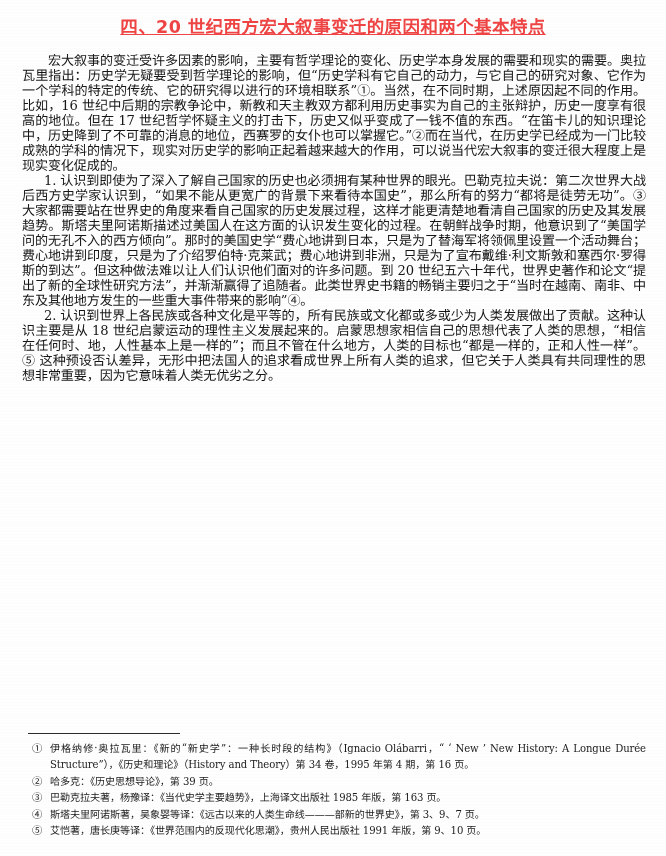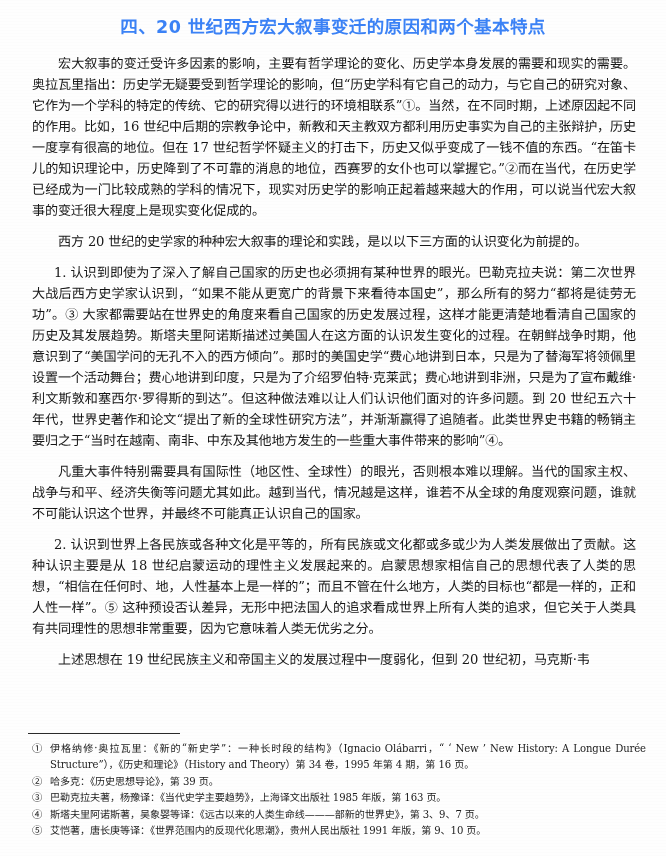--- a/index.html
+++ b/index.html
@@ -29,32 +29,33 @@
   
   .doc-title {
     margin: 0;
     padding: 14px 20px 0 20px;
     text-align: center;
     font-family: "DejaVu Sans", "Liberation Sans", sans-serif;
     font-weight: bold;
     font-size: 17.5px;
     line-height: 26px;
     letter-spacing: 0.4px;
-    color: #3b82f6;
+    color: #ef4444;
+    text-decoration: underline;
   }
 
   
   .body-wrap {
     padding: 0 20px 0 22px;
     margin-top: 13px;
   }
   p.para {
-    margin: 10px;
+    margin: 0;
     font-size: 13.1px;
-    line-height: 21px;
+    line-height: 15px;
     text-align: justify;
     text-justify: inter-ideograph;
     text-indent: 26px;
     letter-spacing: -0.15px;
     color: #161616;
     font-family: "DejaVu Serif", "Liberation Serif", serif;
   }
   p.para.numbered {
     text-indent: 22px;
   }
@@ -114,25 +115,22 @@
 </style>
 </head>
 <body>
 
 <div id="page">
 
   <h1 class="doc-title">四、20 世纪西方宏大叙事变迁的原因和两个基本特点</h1>
 
   <div class="body-wrap">
     <p class="para">宏大叙事的变迁受许多因素的影响，主要有哲学理论的变化、历史学本身发展的需要和现实的需要。奥拉瓦里指出：历史学无疑要受到哲学理论的影响，但“历史学科有它自己的动力，与它自己的研究对象、它作为一个学科的特定的传统、它的研究得以进行的环境相联系”①。当然，在不同时期，上述原因起不同的作用。比如，16 世纪中后期的宗教争论中，新教和天主教双方都利用历史事实为自己的主张辩护，历史一度享有很高的地位。但在 17 世纪哲学怀疑主义的打击下，历史又似乎变成了一钱不值的东西。“在笛卡儿的知识理论中，历史降到了不可靠的消息的地位，西赛罗的女仆也可以掌握它。”②而在当代，在历史学已经成为一门比较成熟的学科的情况下，现实对历史学的影响正起着越来越大的作用，可以说当代宏大叙事的变迁很大程度上是现实变化促成的。</p>
-    <p class="para">西方 20 世纪的史学家的种种宏大叙事的理论和实践，是以以下三方面的认识变化为前提的。</p>
     <p class="para numbered">1. 认识到即使为了深入了解自己国家的历史也必须拥有某种世界的眼光。巴勒克拉夫说：第二次世界大战后西方史学家认识到，“如果不能从更宽广的背景下来看待本国史”，那么所有的努力“都将是徒劳无功”。③ 大家都需要站在世界史的角度来看自己国家的历史发展过程，这样才能更清楚地看清自己国家的历史及其发展趋势。斯塔夫里阿诺斯描述过美国人在这方面的认识发生变化的过程。在朝鲜战争时期，他意识到了“美国学问的无孔不入的西方倾向”。那时的美国史学“费心地讲到日本，只是为了替海军将领佩里设置一个活动舞台；费心地讲到印度，只是为了介绍罗伯特·克莱武；费心地讲到非洲，只是为了宣布戴维·利文斯敦和塞西尔·罗得斯的到达”。但这种做法难以让人们认识他们面对的许多问题。到 20 世纪五六十年代，世界史著作和论文“提出了新的全球性研究方法”，并渐渐赢得了追随者。此类世界史书籍的畅销主要归之于“当时在越南、南非、中东及其他地方发生的一些重大事件带来的影响”④。</p>
-    <p class="para">凡重大事件特别需要具有国际性（地区性、全球性）的眼光，否则根本难以理解。当代的国家主权、战争与和平、经济失衡等问题尤其如此。越到当代，情况越是这样，谁若不从全球的角度观察问题，谁就不可能认识这个世界，并最终不可能真正认识自己的国家。</p>
     <p class="para numbered">2. 认识到世界上各民族或各种文化是平等的，所有民族或文化都或多或少为人类发展做出了贡献。这种认识主要是从 18 世纪启蒙运动的理性主义发展起来的。启蒙思想家相信自己的思想代表了人类的思想，“相信在任何时、地，人性基本上是一样的”；而且不管在什么地方，人类的目标也“都是一样的，正和人性一样”。⑤ 这种预设否认差异，无形中把法国人的追求看成世界上所有人类的追求，但它关于人类具有共同理性的思想非常重要，因为它意味着人类无优劣之分。</p>
-    <p class="para">上述思想在 19 世纪民族主义和帝国主义的发展过程中一度弱化，但到 20 世纪初，马克斯·韦</p>
   </div>
 
   <div class="footnote-zone">
     <hr class="fn-rule">
     <ol class="footnotes">
       <li class="footnote">
         <span class="marker">①</span>
         <span class="fn-text">伊格纳修·奥拉瓦里：《新的“新史学”：一种长时段的结构》（Ignacio Olábarri，“ ‘ New ’ New History: A Longue Durée Structure”），《历史和理论》（History and Theory）第 34 卷，1995 年第 4 期，第 16 页。</span>
       </li>
       <li class="footnote">

